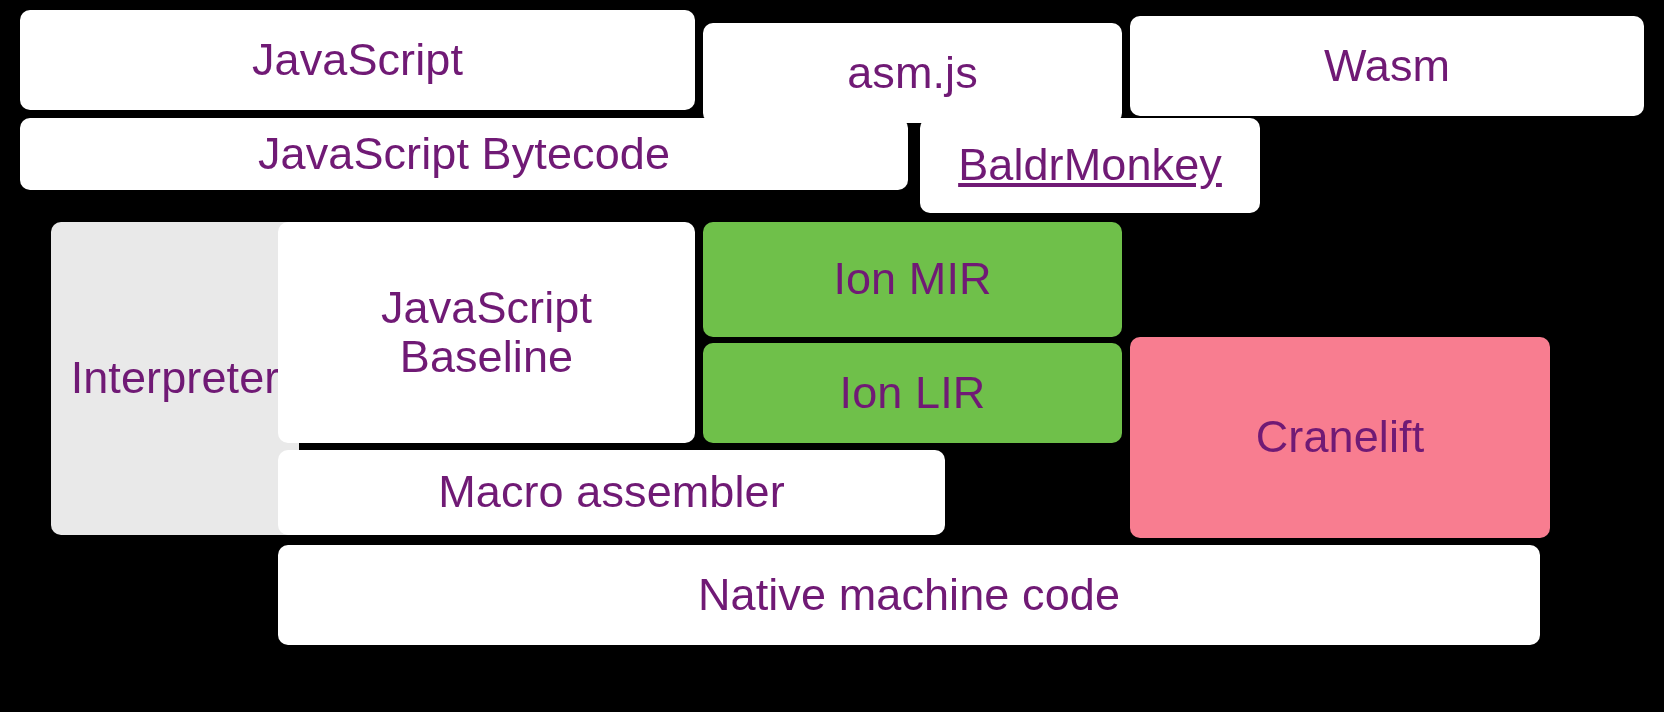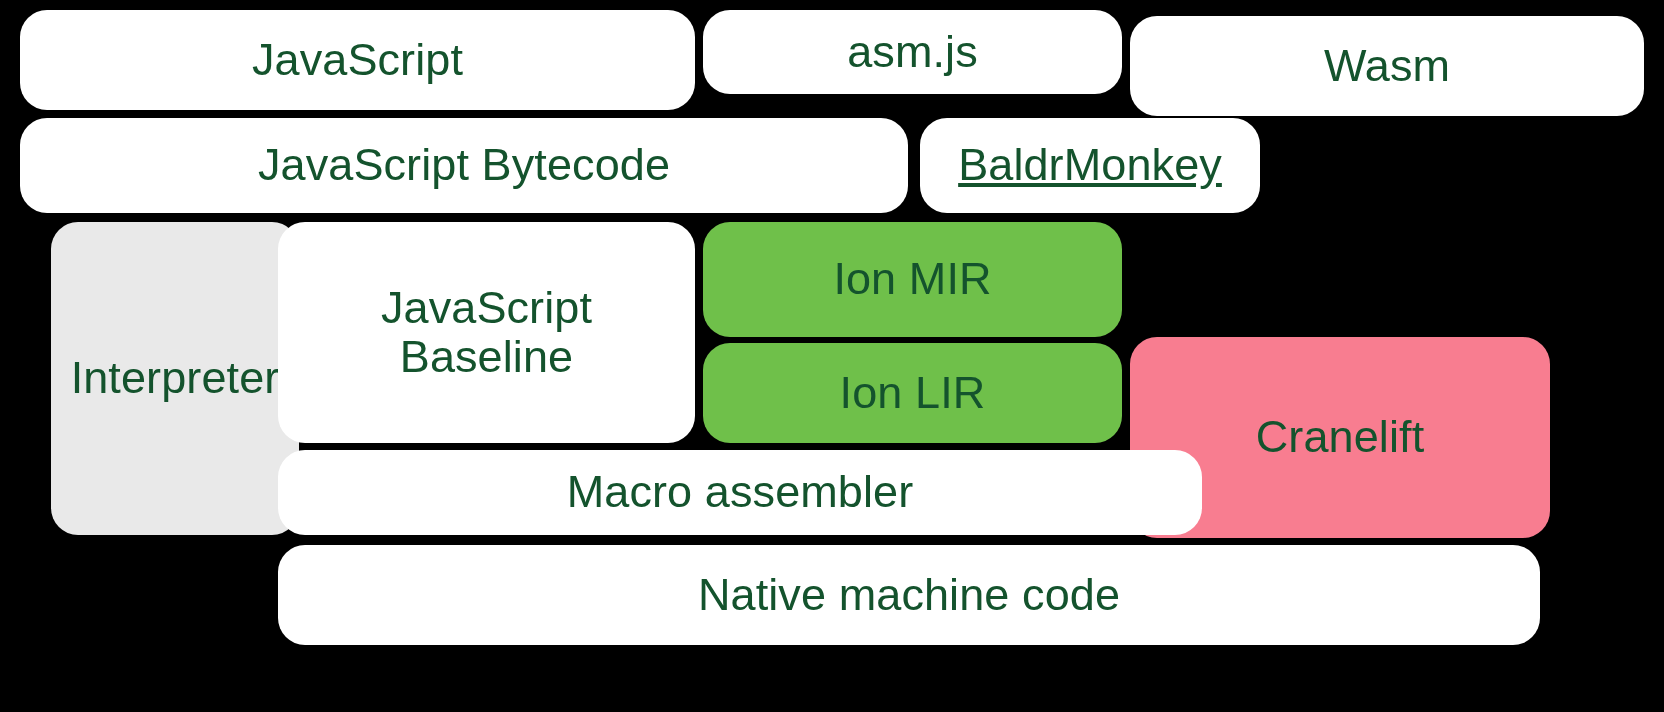--- a/index.html
+++ b/index.html
@@ -18,45 +18,45 @@
     background: #000000;
     overflow: hidden;
   }
   .node {
     position: absolute;
     box-sizing: border-box;
     display: flex;
     align-items: center;
     justify-content: center;
     text-align: center;
-    border-radius: 27px;
-    color: #14532d;
+    border-radius: 10px;
+    color: #701a75;
     font-size: 45px;
     font-weight: 400;
     line-height: 1.08;
     letter-spacing: 0.1px;
     white-space: pre-line;
     padding: 2px 2px;
     user-select: none;
   }
   .fill-white { background: #ffffff; }
   .fill-gray  { background: #e9e9e9; margin-left: 31px; }
   .fill-green { background: #6fc04a; }
   .fill-pink  { background: #f87d90; }
 </style>
 </head>
 <body>
 
 <div id="diagram" style="width: 1664px; height: 712px; background: rgb(0, 0, 0);">
     <div class="node fill-white" style="left: 20px; top: 10px; width: 675px; height: 100px;"><span>JavaScript</span></div>
-    <div class="node fill-white" style="left: 703px; top: 10px; width: 419px; height: 84px;"><span>asm.js</span></div>
+    <div class="node fill-white" style="left: 703px; top: 23px; width: 419px; height: 100px;"><span>asm.js</span></div>
     <div class="node fill-white" style="left: 1130px; top: 16px; width: 514px; height: 100px;"><span>Wasm</span></div>
-    <div class="node fill-white" style="left: 20px; top: 118px; width: 888px; height: 95px;"><span>JavaScript Bytecode</span></div>
+    <div class="node fill-white" style="left: 20px; top: 118px; width: 888px; height: 72px;"><span>JavaScript Bytecode</span></div>
     <div class="node fill-white" style="left: 920px; top: 118px; width: 340px; height: 95px; text-decoration: underline;"><span>BaldrMonkey</span></div>
     <div class="node fill-gray" style="left: 20px; top: 222px; width: 248px; height: 313px;"><span>Interpreter</span></div>
     <div class="node fill-white" style="left: 278px; top: 222px; width: 417px; height: 221px;"><span>JavaScript
 Baseline</span></div>
     <div class="node fill-green" style="left: 703px; top: 222px; width: 419px; height: 115px; text-align: right;"><span>Ion MIR</span></div>
     <div class="node fill-green" style="left: 703px; top: 343px; width: 419px; height: 100px;"><span>Ion LIR</span></div>
     <div class="node fill-pink" style="left: 1130px; top: 337px; width: 420px; height: 201px;"><span>Cranelift</span></div>
-    <div class="node fill-white" style="left: 278px; top: 450px; width: 924px; height: 85px;"><span>Macro assembler</span></div>
+    <div class="node fill-white" style="left: 278px; top: 450px; width: 667px; height: 85px;"><span>Macro assembler</span></div>
     <div class="node fill-white" style="left: 278px; top: 545px; width: 1262px; height: 100px; text-align: center;"><span>Native machine code</span></div>
   </div>
 
 </body></html>

